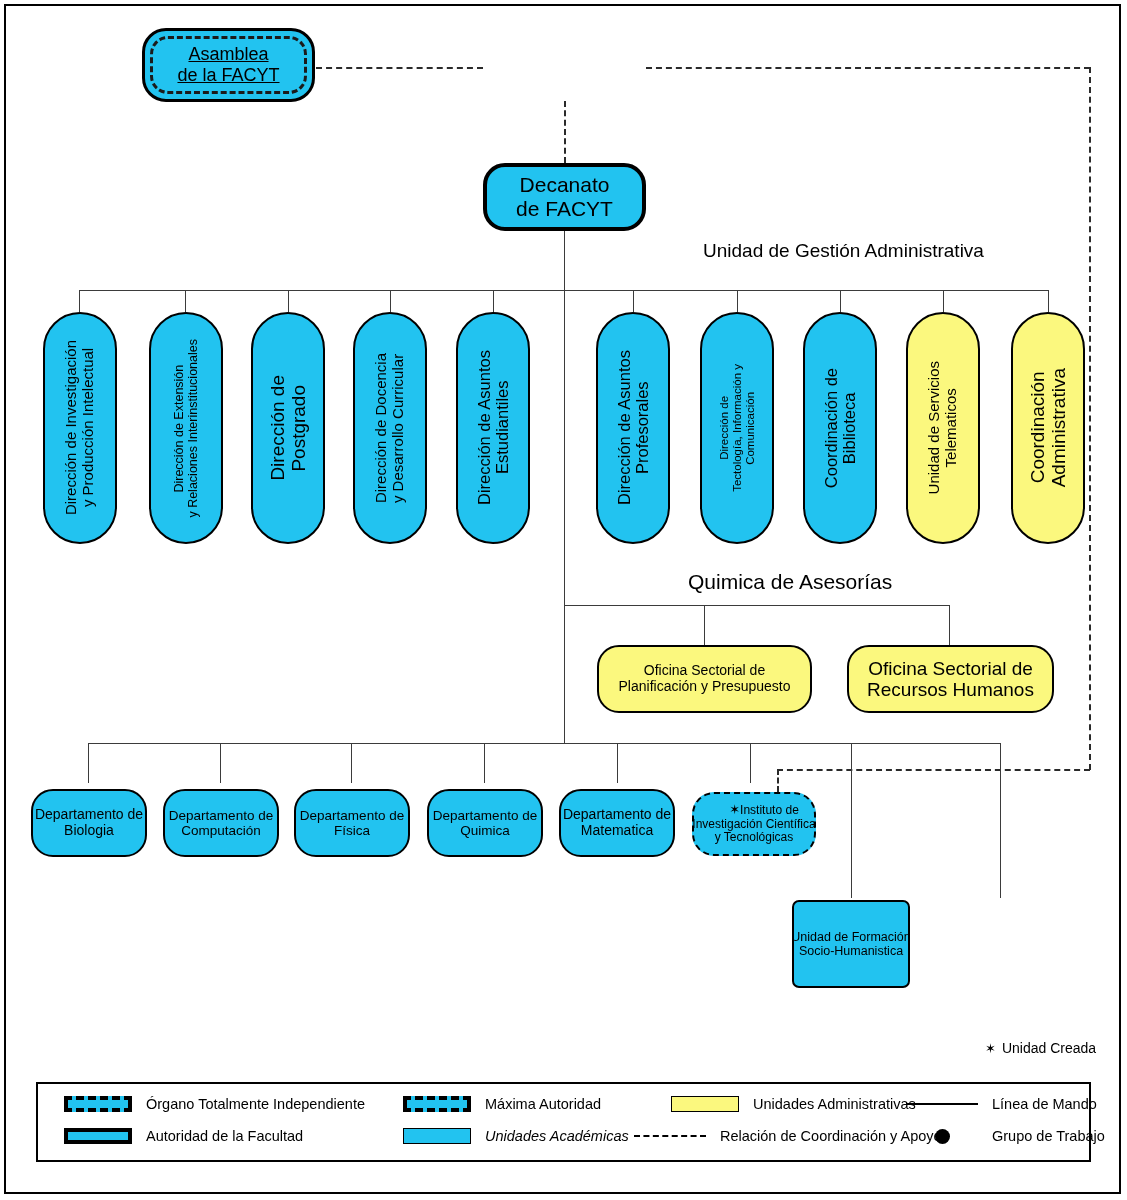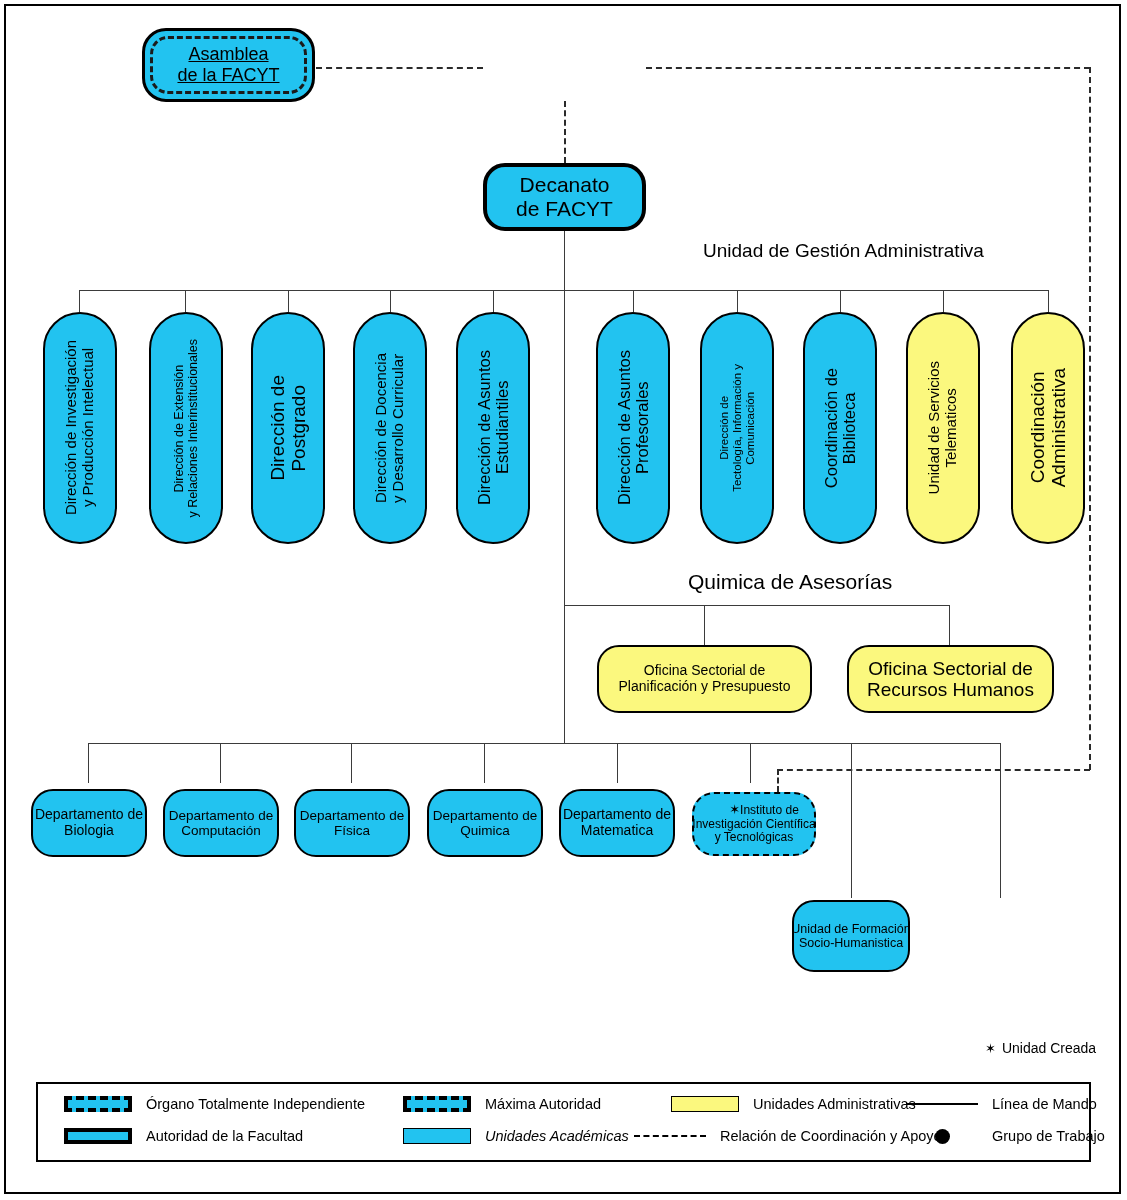--- a/index.html
+++ b/index.html
@@ -187,21 +187,21 @@
   </div>
 
   <div class="node acad rbox dashed-out" style="left:692px;top:792px;width:124px;height:64px;border:2px dashed #000;flex-direction:column;gap:0;">
     <span class="txt" style="font-size:12px;white-space:pre;">
       <span class="star">✶</span><span>Instituto de
 Investigación Científica
 y Tecnológicas</span>
     </span>
   </div>
 
-  <div class="node acad rbox" style="left:792px;top:900px;width:118px;height:72px;">
+  <div class="node acad rbox" style="left:792px;top:900px;width:118px;height:88px;border-radius:7px;">
     <span class="txt" style="font-size:12.5px;white-space:pre;">Unidad de Formación
 Socio-Humanistica</span>
   </div>
 
   <div id="created">
     <span class="star">✶</span>
     <span>Unidad Creada</span>
   </div>
 
   <div id="legend">

